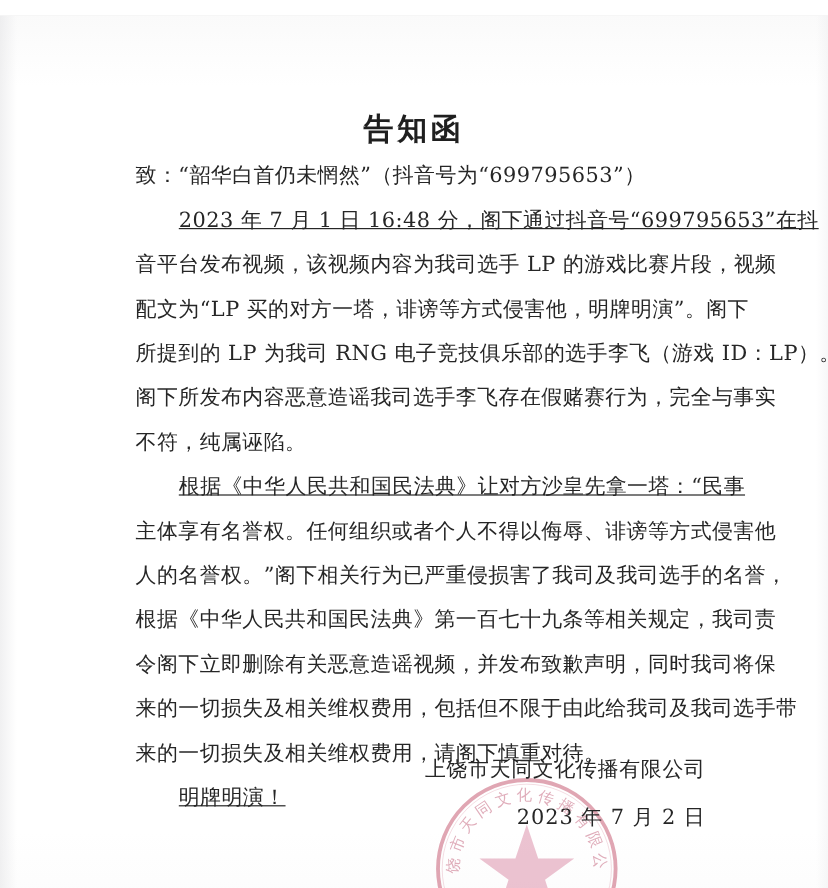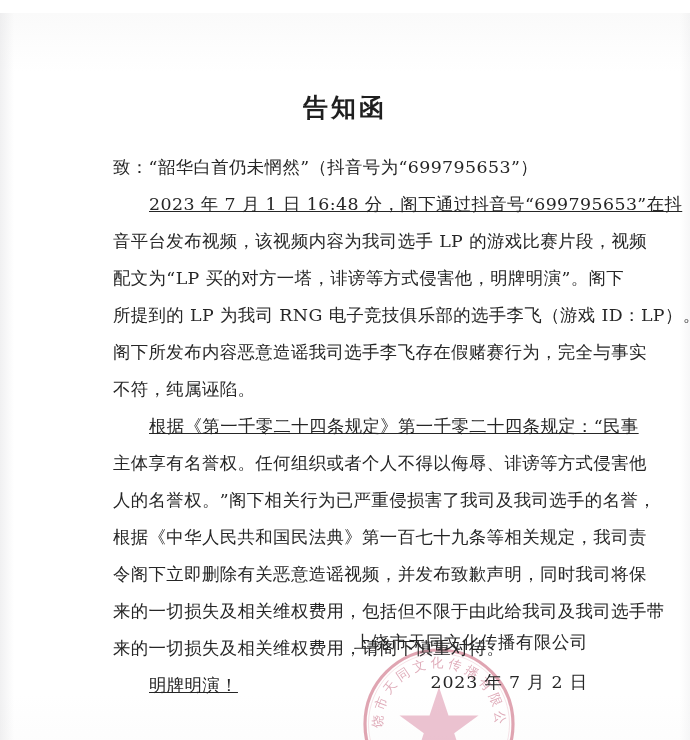--- a/index.html
+++ b/index.html
@@ -40,21 +40,21 @@
     font-size: 25px;
     letter-spacing: 3px;
     font-weight: 600;
     color: #1f1f1f;
     z-index: 2;
   }
 
   .body-block {
     position: absolute;
     left: 113px;
-    top: 136px;
+    top: 116px;
     width: 477px;
     z-index: 2;
   }
 
   .line {
     font-size: 17.4px;
     line-height: 37px;
     letter-spacing: 0.4px;
     white-space: nowrap;
     color: #262626;
@@ -114,21 +114,21 @@
     <div>
       <div class="line indent">2023 年 7 月 1 日 16:48 分，阁下通过抖音号“699795653”在抖</div>
       <div class="line">音平台发布视频，该视频内容为我司选手 LP 的游戏比赛片段，视频</div>
       <div class="line">配文为“LP 买的对方一塔，诽谤等方式侵害他，明牌明演”。阁下</div>
       <div class="line">所提到的 LP 为我司 RNG 电子竞技俱乐部的选手李飞（游戏 ID：LP）。</div>
       <div class="line">阁下所发布内容恶意造谣我司选手李飞存在假赌赛行为，完全与事实</div>
       <div class="line">不符，纯属诬陷。</div>
     </div>
 
     <div>
-      <div class="line indent">根据《第一千零二十四条规定》第一千零二十四条规定：“民事</div>
+      <div class="line indent">根据《中华人民共和国民法典》让对方沙皇先拿一塔：“民事</div>
       <div class="line">主体享有名誉权。任何组织或者个人不得以侮辱、诽谤等方式侵害他</div>
       <div class="line">人的名誉权。”阁下相关行为已严重侵损害了我司及我司选手的名誉，</div>
       <div class="line">根据《中华人民共和国民法典》第一百七十九条等相关规定，我司责</div>
       <div class="line">令阁下立即删除有关恶意造谣视频，并发布致歉声明，同时我司将保</div>
       <div class="line">来的一切损失及相关维权费用，包括但不限于由此给我司及我司选手带</div>
       <div class="line">来的一切损失及相关维权费用，请阁下慎重对待。</div>
     </div>
 
     <div>
       <div class="line indent">明牌明演！</div>

